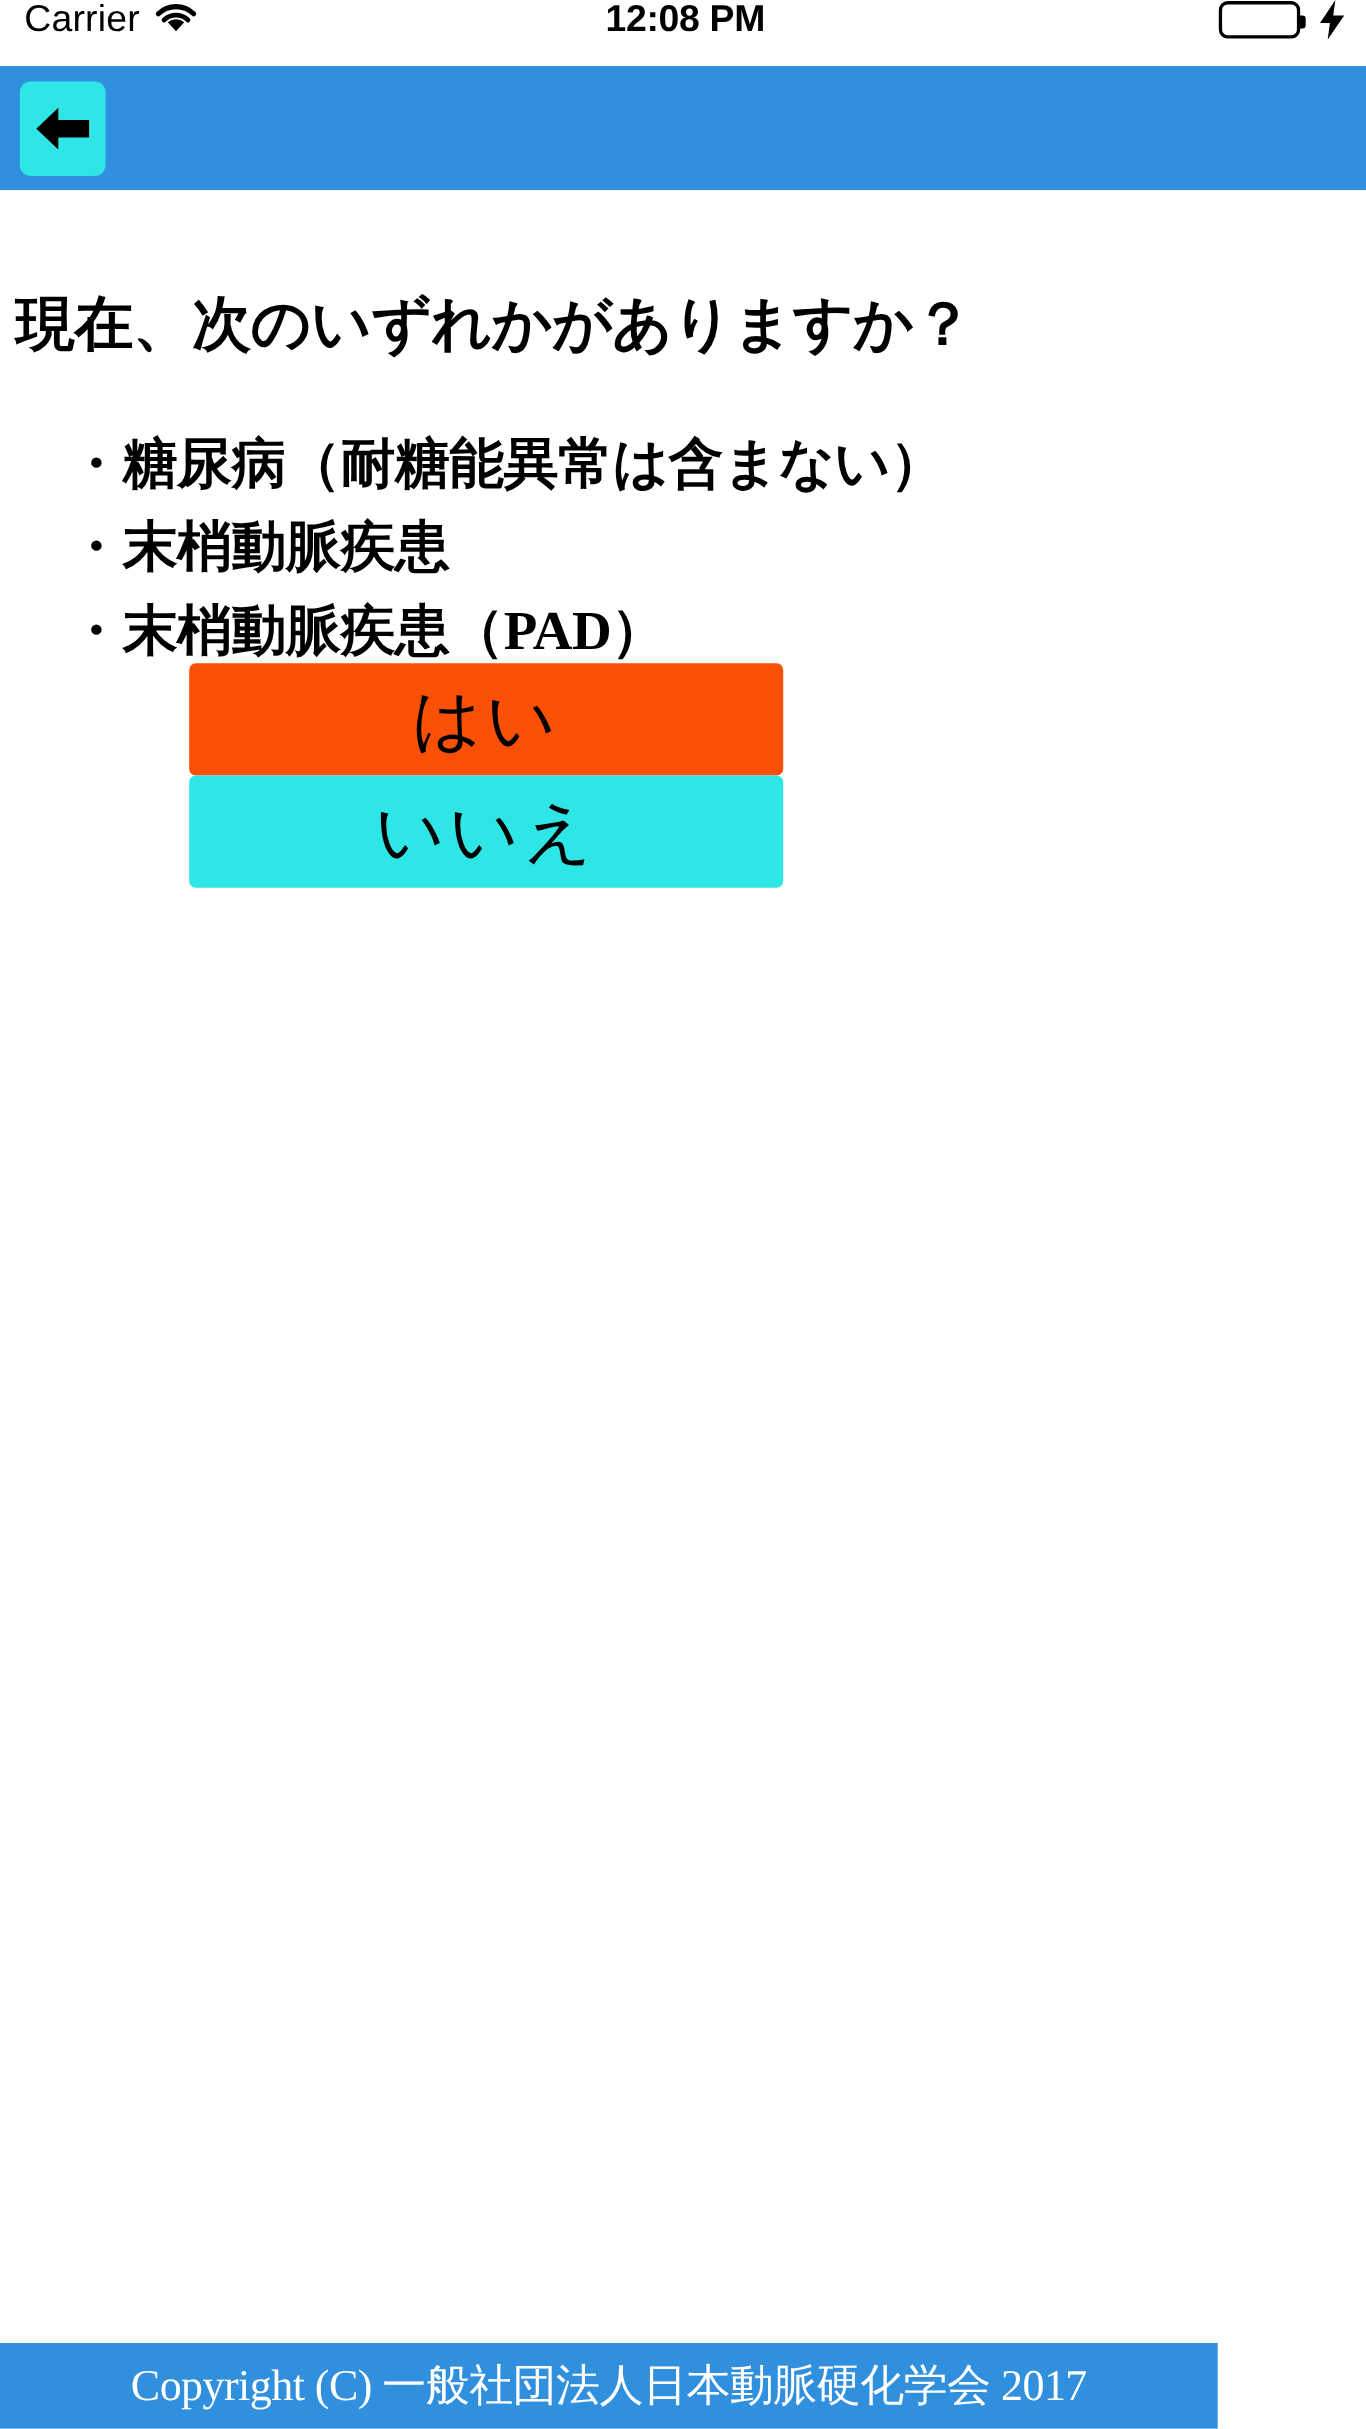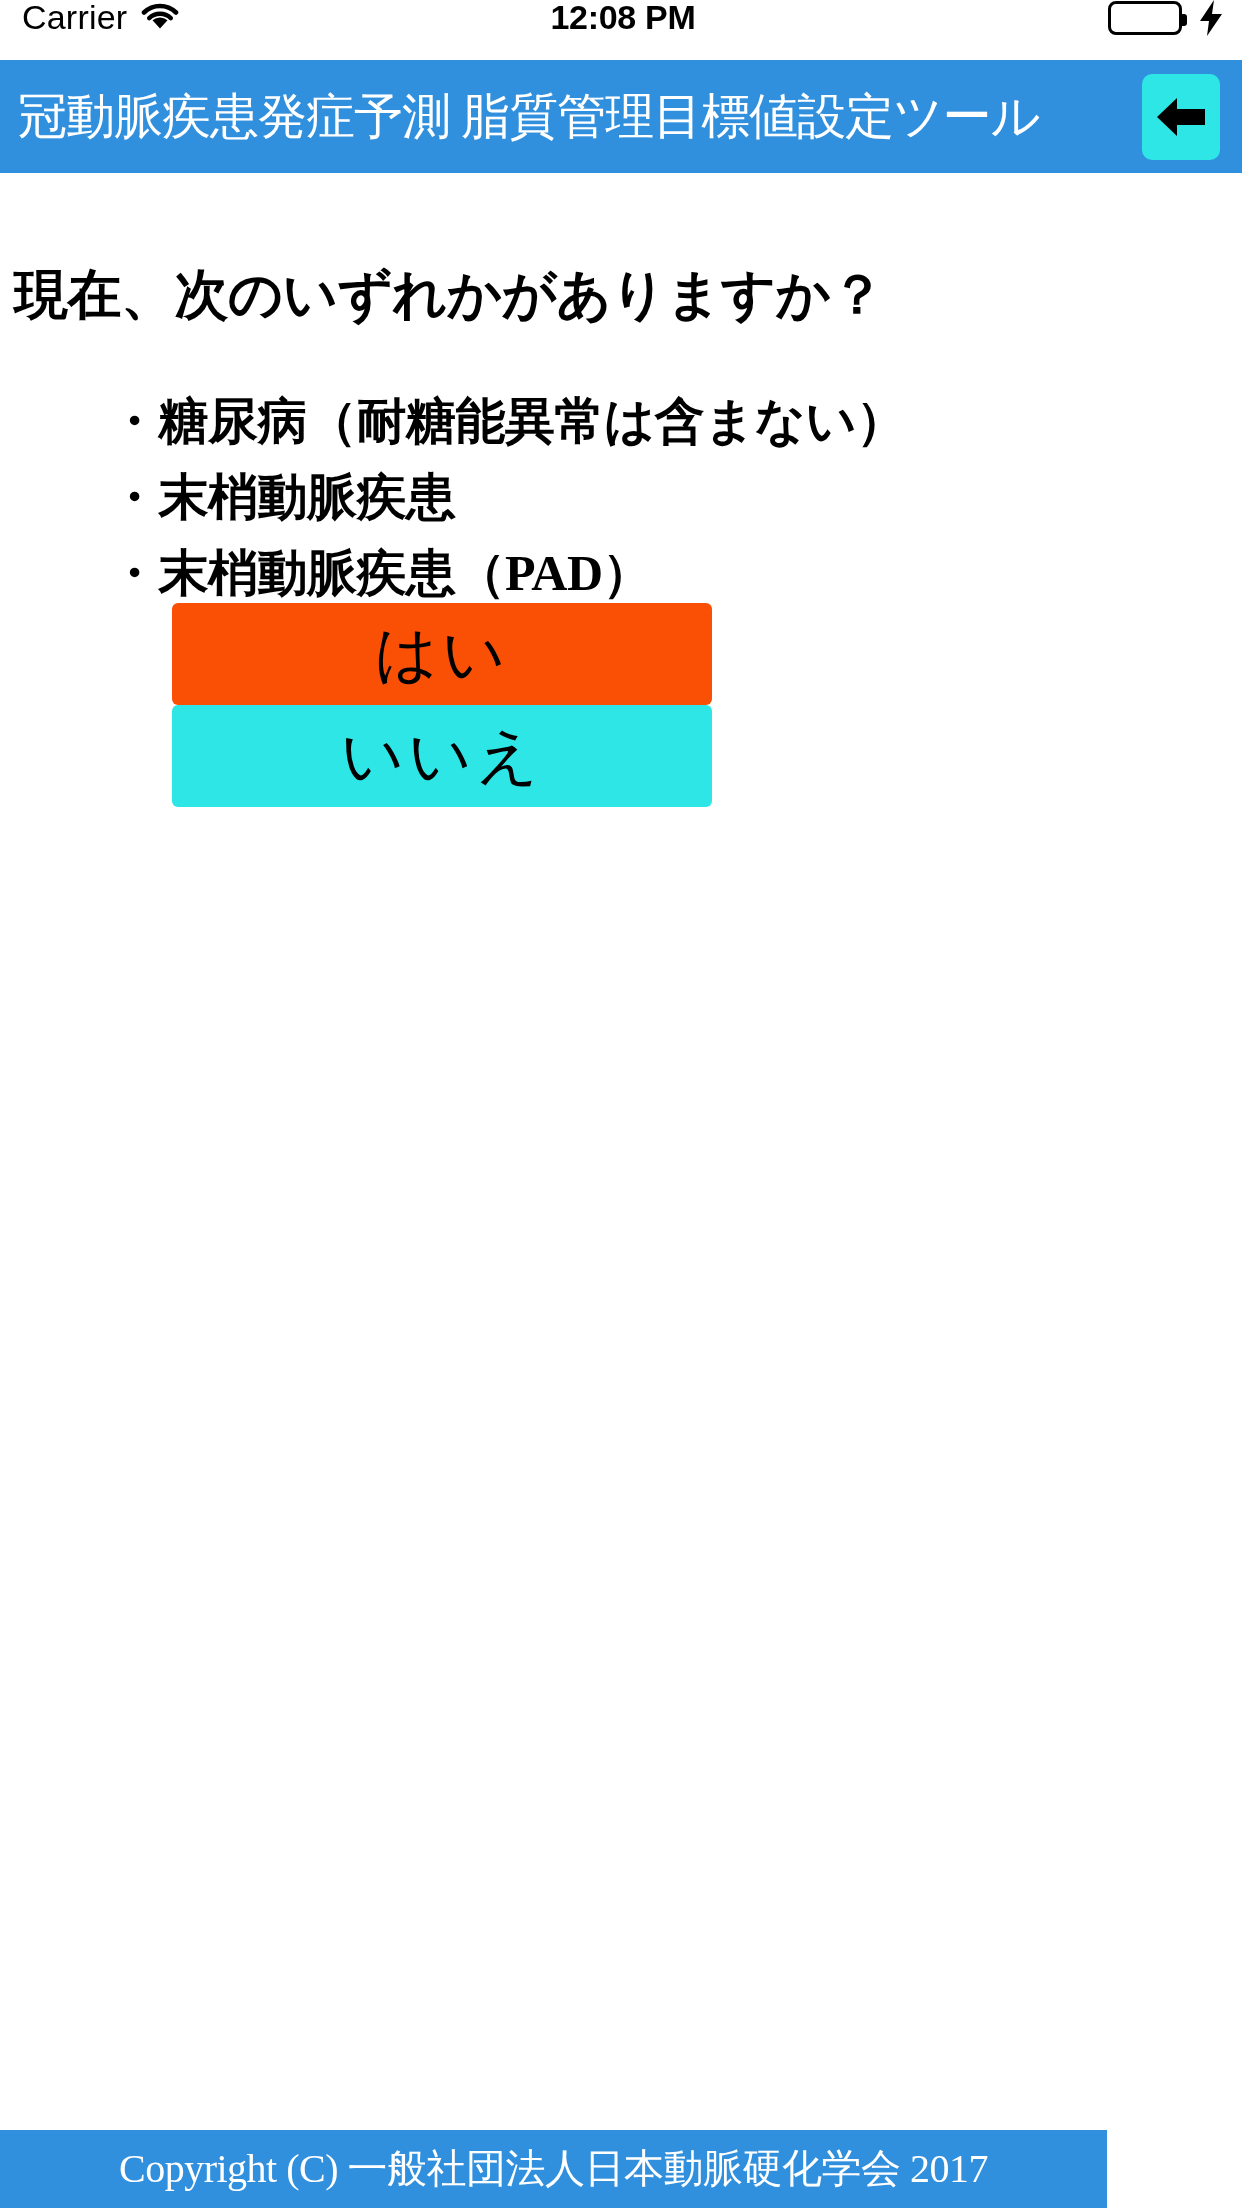--- a/index.html
+++ b/index.html
@@ -164,21 +164,20 @@
     padding: 0;
     list-style: none;
   }
   .bullet-list li {
     font-size: 50px;
     font-weight: bold;
     color: #000000;
     line-height: 76px;
     letter-spacing: -0.5px;
     white-space: nowrap;
-    margin-left: 47px;
   }
 
   .answer-group {
     position: absolute;
     top: 430px;
     left: 172px;
     width: 540px;
   }
   .answer-button {
     width: 540px;
@@ -248,21 +247,20 @@
     </span>
     <span class="bolt-icon">
       <svg viewBox="0 0 26 36" width="26" height="36" aria-hidden="true">
         <path d="M16 0 L2 21 L11 21 L9 36 L24 14 L14 14 Z" fill="#000"></path>
       </svg>
     </span>
   </div>
 </div>
 
 <div class="navbar">
-  <div class="navbar-title">冠動脈疾患発症予測 脂質管理目標値設定ツール</div>
   <div class="back-button">
     <span class="back-arrow">
       <svg viewBox="0 0 52 46" width="52" height="46" aria-hidden="true">
         <path d="M22 4 L2 23 L22 42 L22 31 L50 31 L50 15 L22 15 Z" fill="#000"></path>
       </svg>
     </span>
   </div>
 </div>
 
 <div class="content">

